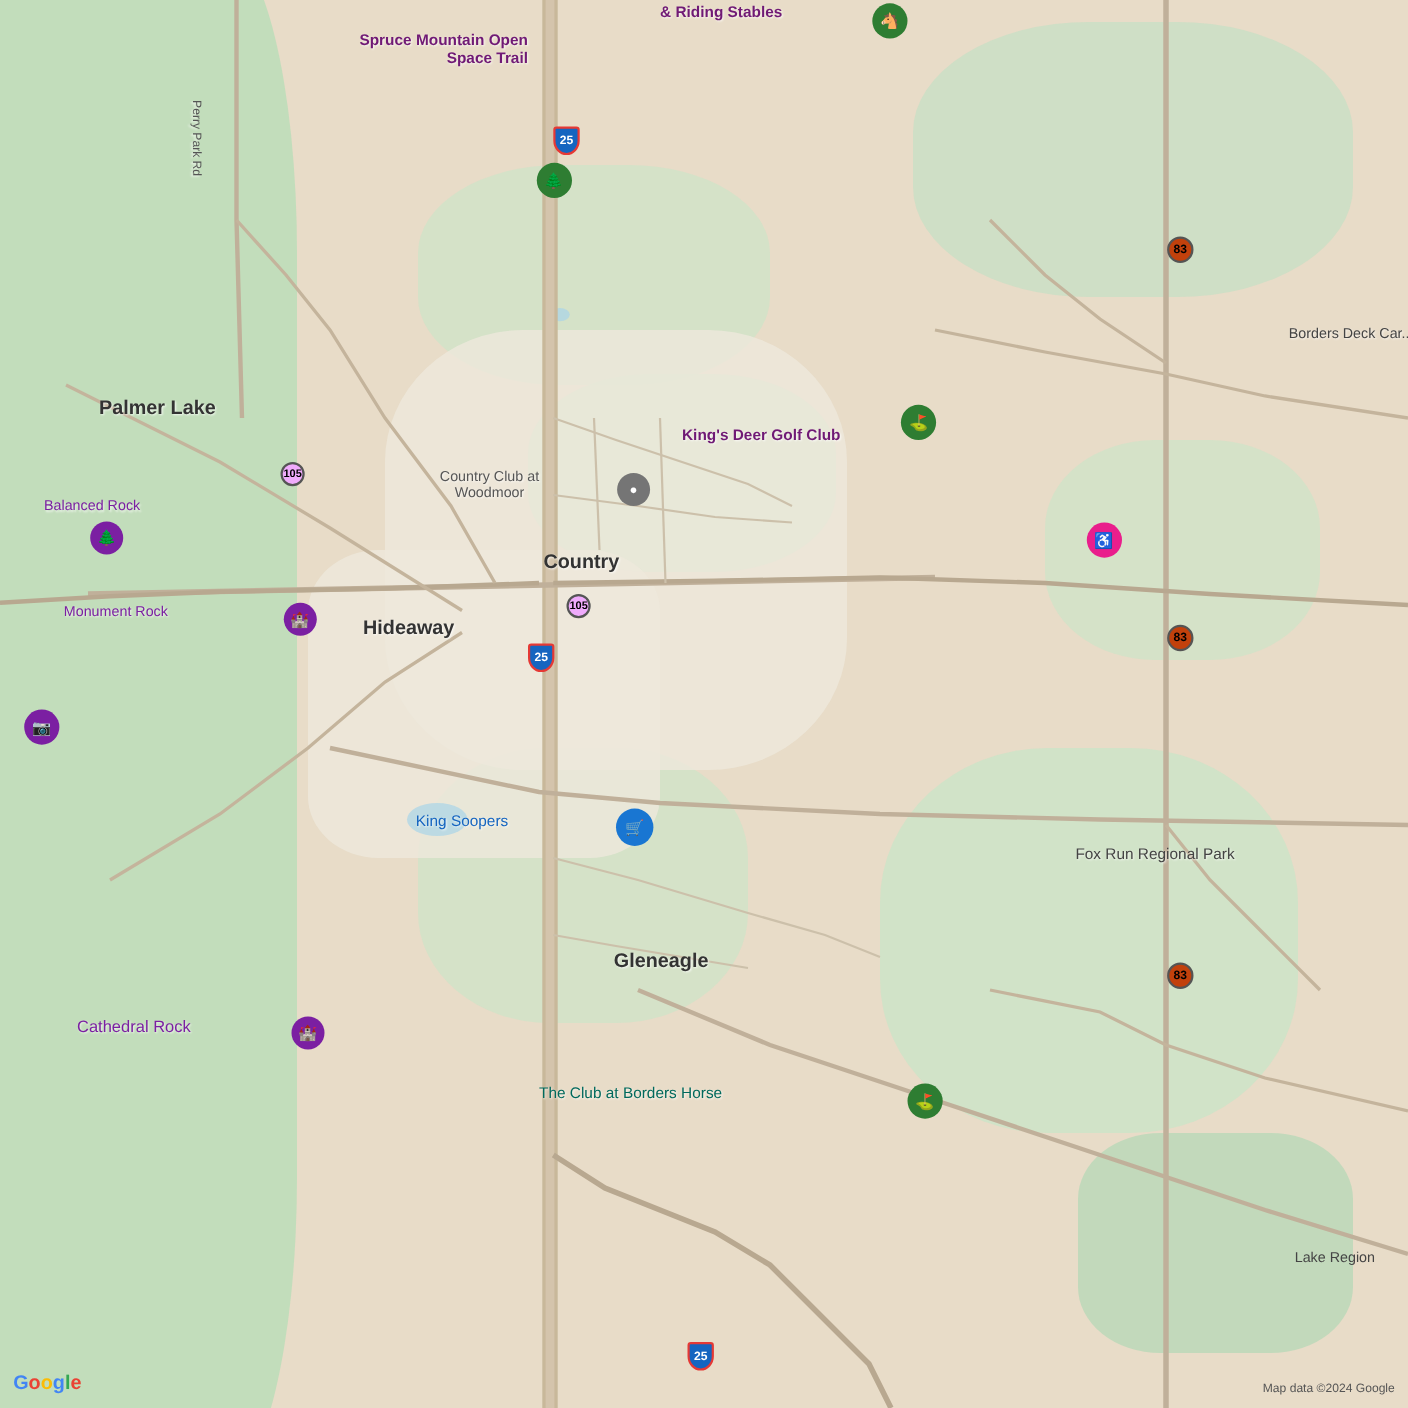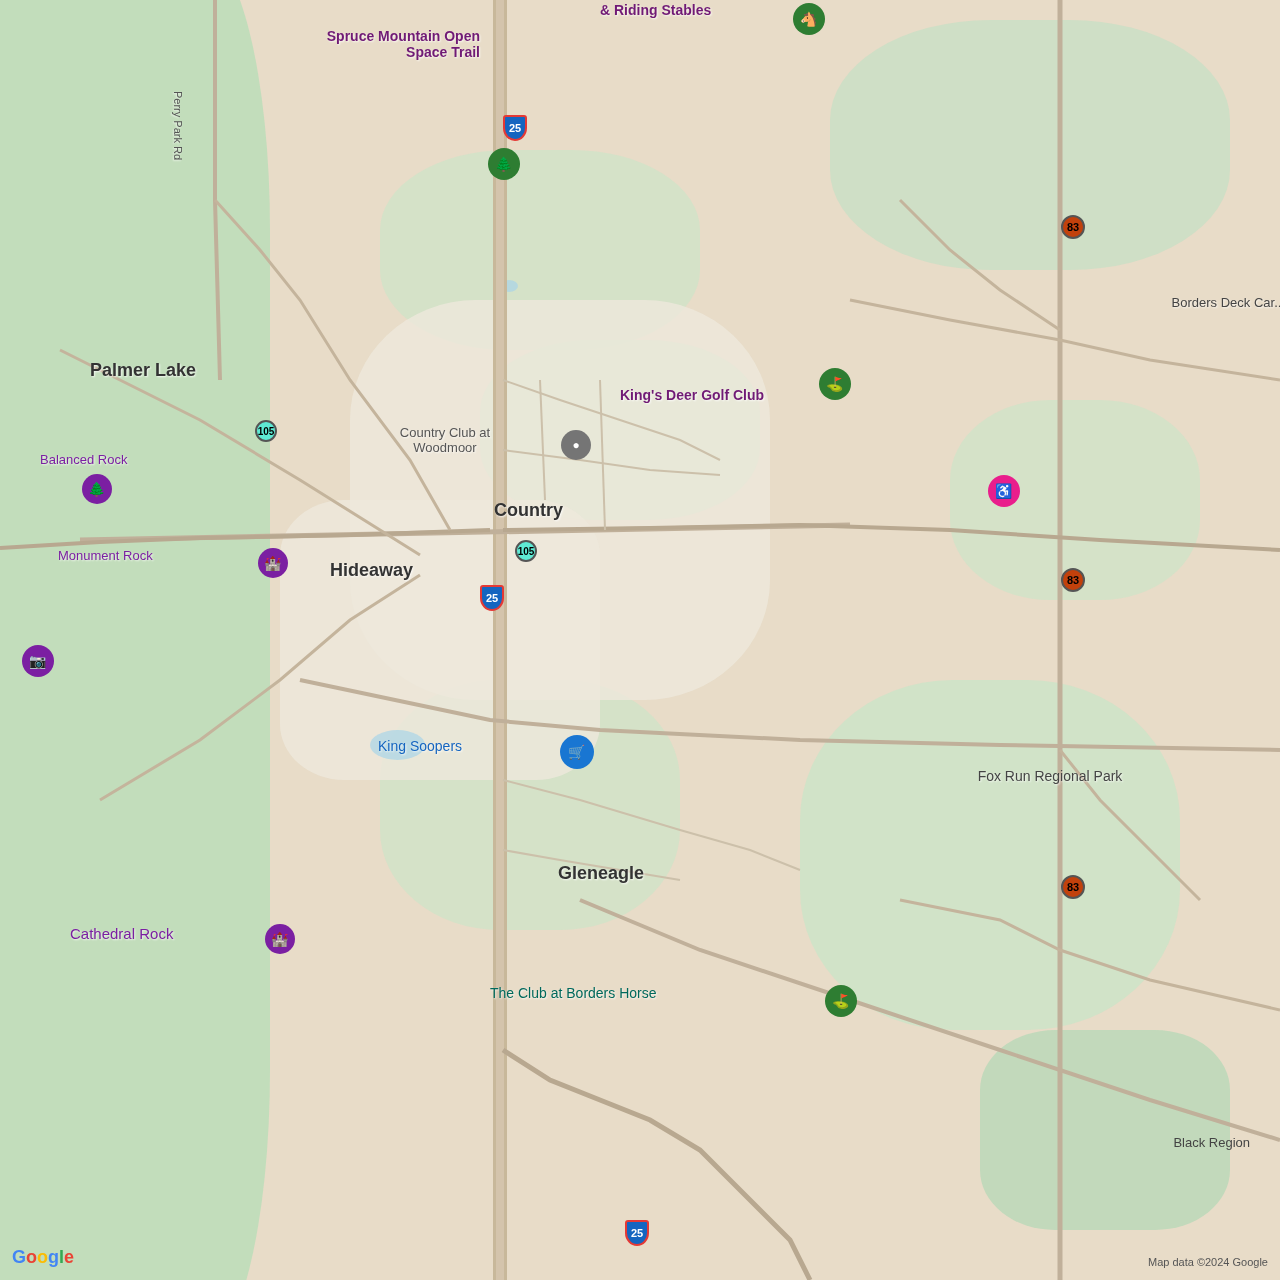--- a/index.html
+++ b/index.html
@@ -181,21 +181,21 @@
       height: 24px;
       background-color: #c2410c;
       color: black;
       border: 2px solid #555;
       border-radius: 50%;
     }
 
     .shield-state {
       width: 22px;
       height: 22px;
-      background-color: #5eead4;
+      background-color: #f0abfc;
       color: black;
       border: 2px solid #555;
       border-radius: 50%;
       font-size: 10px;
     }
 
     
     .map-label {
       position: absolute;
       z-index: 15;
@@ -496,21 +496,21 @@
 
   <div class="map-label label-purple" style="left: 70px; top: 925px; font-size: 15px;">
     <span>Cathedral Rock</span>
   </div>
 
   <div class="map-label label-teal" style="left: 490px; top: 985px; font-size: 14px;">
     <span>The Club at Borders Horse</span>
   </div>
 
   <div class="map-label" style="right: 30px; bottom: 130px; font-size: 13px; color: #444;">
-    <span>Black Region</span>
+    <span>Lake Region</span>
   </div>
 
   <div class="marker marker-green" style="left: 793px; top: 3px;">
     <span style="font-size: 14px;">🐴</span>
   </div>
 
   <div class="marker marker-green" style="left: 488px; top: 148px;">
     <span style="font-size: 14px;">🌲</span>
   </div>
 

